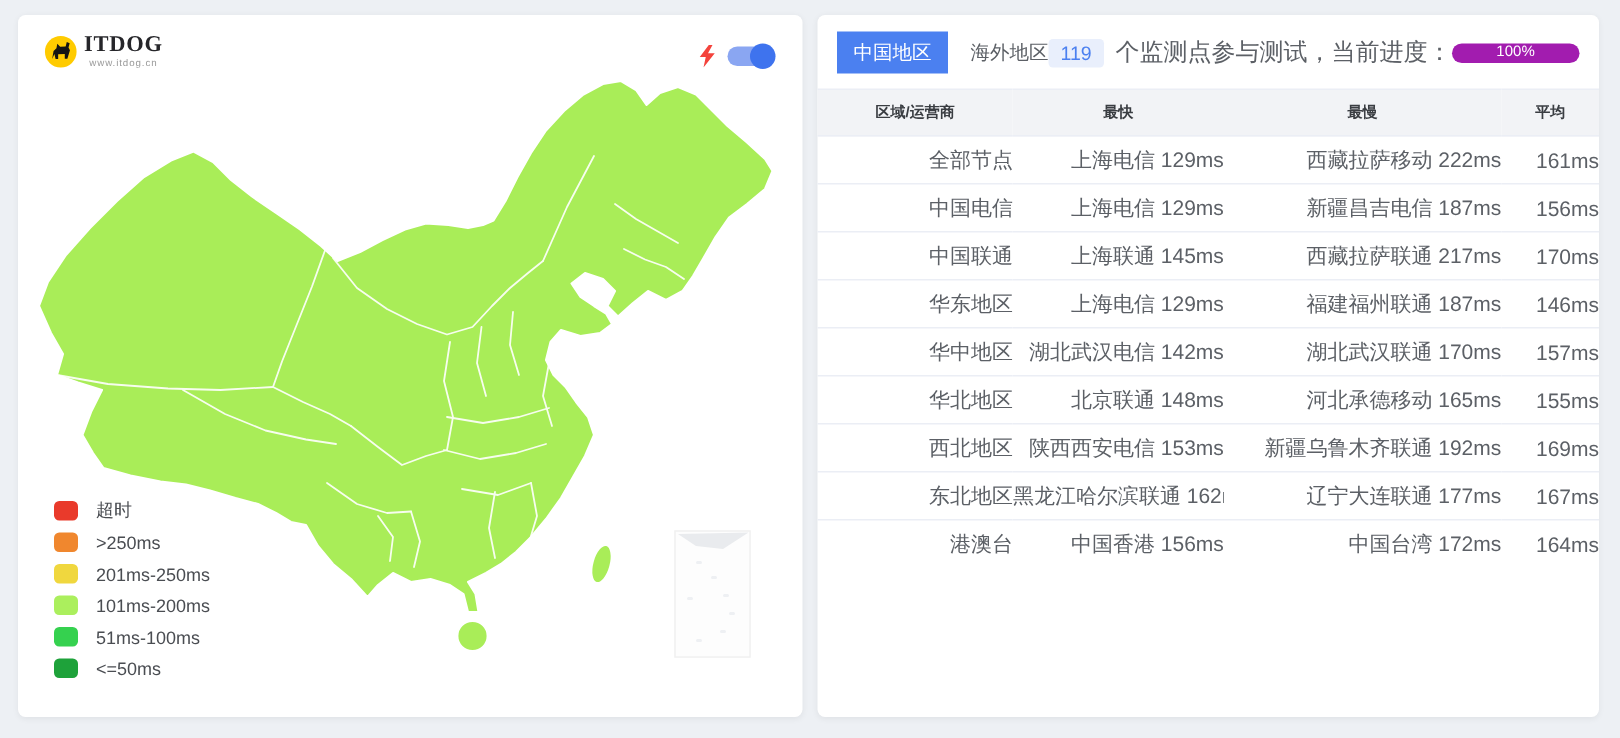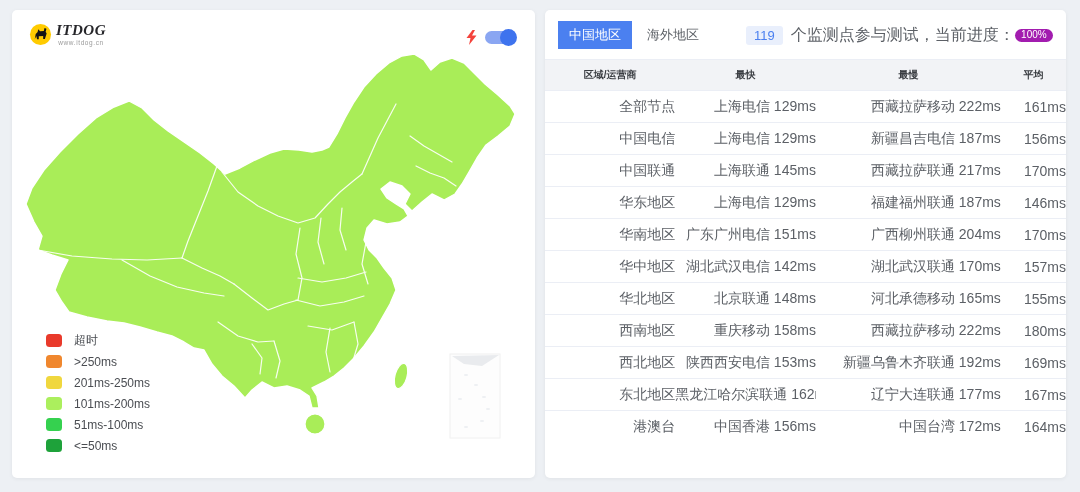--- a/index.html
+++ b/index.html
@@ -12,41 +12,41 @@
   }
   .card {
     position:absolute; top:10px; background:#ffffff;
     border-radius:5px; box-shadow:0 1px 4px rgba(0,0,0,.06);
   }
   
   .map-card { left:12px; width:523px; height:468px; }
   .logo { position:absolute; top:13px; left:17px; display:flex; align-items:center; gap:4px; z-index:3; }
   .logo-circle { width:23px; height:23px; }
   .logo-texts { display:flex; flex-direction:column; line-height:1; }
-  .logo-title { font-family:"Liberation Serif","DejaVu Serif",serif; font-weight:700; font-size:15px; color:#26262a; letter-spacing:.5px;font-style:italic; }
+  .logo-title { font-family:"Liberation Serif","DejaVu Serif",serif; font-weight:700; font-size:15px; color:#26262a; letter-spacing:.5px; }
   .logo-sub { font-size:6.5px; color:#9a9a9a; letter-spacing:.6px; margin-top:2px; text-align:center; }
   .map-controls { position:absolute; top:20px; right:20px; display:flex; align-items:center; gap:8px; z-index:3; }
   .bolt-icon { width:11px; height:15px; }
   .toggle { position:relative; width:30px; height:13px; background:#8aa6f2; border-radius:7px; cursor:pointer; }
   .toggle-knob { position:absolute; right:-2px; top:-2px; width:17px; height:17px; border-radius:50%; background:#3e73ee; }
   .map-svg { position:absolute; top:36px; left:0; width:523px; height:432px; }
-  .legend { position:absolute; left:34px; bottom:22px; z-index:3; }
+  .legend { position:absolute; left:24px; bottom:22px; z-index:3; }
   .legend-item { display:flex; align-items:center; height:21px; }
   .legend-swatch { width:16px; height:13px; border-radius:3.5px; flex:0 0 auto; }
   .legend-label { font-size:12px; color:#4a4d52; margin-left:12px; white-space:nowrap; }
   
   .results-card { left:545px; width:521px; height:468px; }
   .topbar { display:flex; align-items:center; padding:11px 13px 10px 13px; }
   .tab-btn-active {
     font-size:13px; color:#ffffff; background:#4b80f0; border:none;
     padding:5px 11px; border-radius:0; cursor:pointer; white-space:nowrap;
   }
   .tab-btn { font-size:13px; color:#5c6066; background:none; border:none; padding:5px 0; margin-left:15px; cursor:pointer; white-space:nowrap; }
   .count-badge {
-    margin-left:47px; background:#e9effc; color:#4b80f0; font-size:13px;
+    background:#e9effc; color:#4b80f0; font-size:13px;
     padding:2px 8px; border-radius:3px;
   }
   .progress-caption { font-size:16px; color:#5c6066; margin-left:8px; white-space:nowrap; }
   .progress-bar {
     margin-left:auto; width:158px; height:13px; background:#a21caf; border-radius:7px;
     color:#ffffff; font-size:10px; display:flex; align-items:center; justify-content:center;
     line-height:1;
   }
   table.results { width:100%; border-collapse:collapse; table-layout:fixed; }
   table.results th {
@@ -221,44 +221,32 @@
           <td>西藏拉萨联通 217ms</td>
           <td>170ms</td>
         </tr>
         <tr>
           <td>华东地区</td>
           <td>上海电信 129ms</td>
           <td>福建福州联通 187ms</td>
           <td>146ms</td>
         </tr>
         <tr>
-          <td>华南地区</td>
-          <td>广东广州电信 151ms</td>
-          <td>广西柳州联通 204ms</td>
-          <td>170ms</td>
-        </tr>
-        <tr>
           <td>华中地区</td>
           <td>湖北武汉电信 142ms</td>
           <td>湖北武汉联通 170ms</td>
           <td>157ms</td>
         </tr>
         <tr>
           <td>华北地区</td>
           <td>北京联通 148ms</td>
           <td>河北承德移动 165ms</td>
           <td>155ms</td>
         </tr>
         <tr>
-          <td>西南地区</td>
-          <td>重庆移动 158ms</td>
-          <td>西藏拉萨移动 222ms</td>
-          <td>180ms</td>
-        </tr>
-        <tr>
           <td>西北地区</td>
           <td>陕西西安电信 153ms</td>
           <td>新疆乌鲁木齐联通 192ms</td>
           <td>169ms</td>
         </tr>
         <tr>
           <td>东北地区</td>
           <td>黑龙江哈尔滨联通 162ms</td>
           <td>辽宁大连联通 177ms</td>
           <td>167ms</td>

